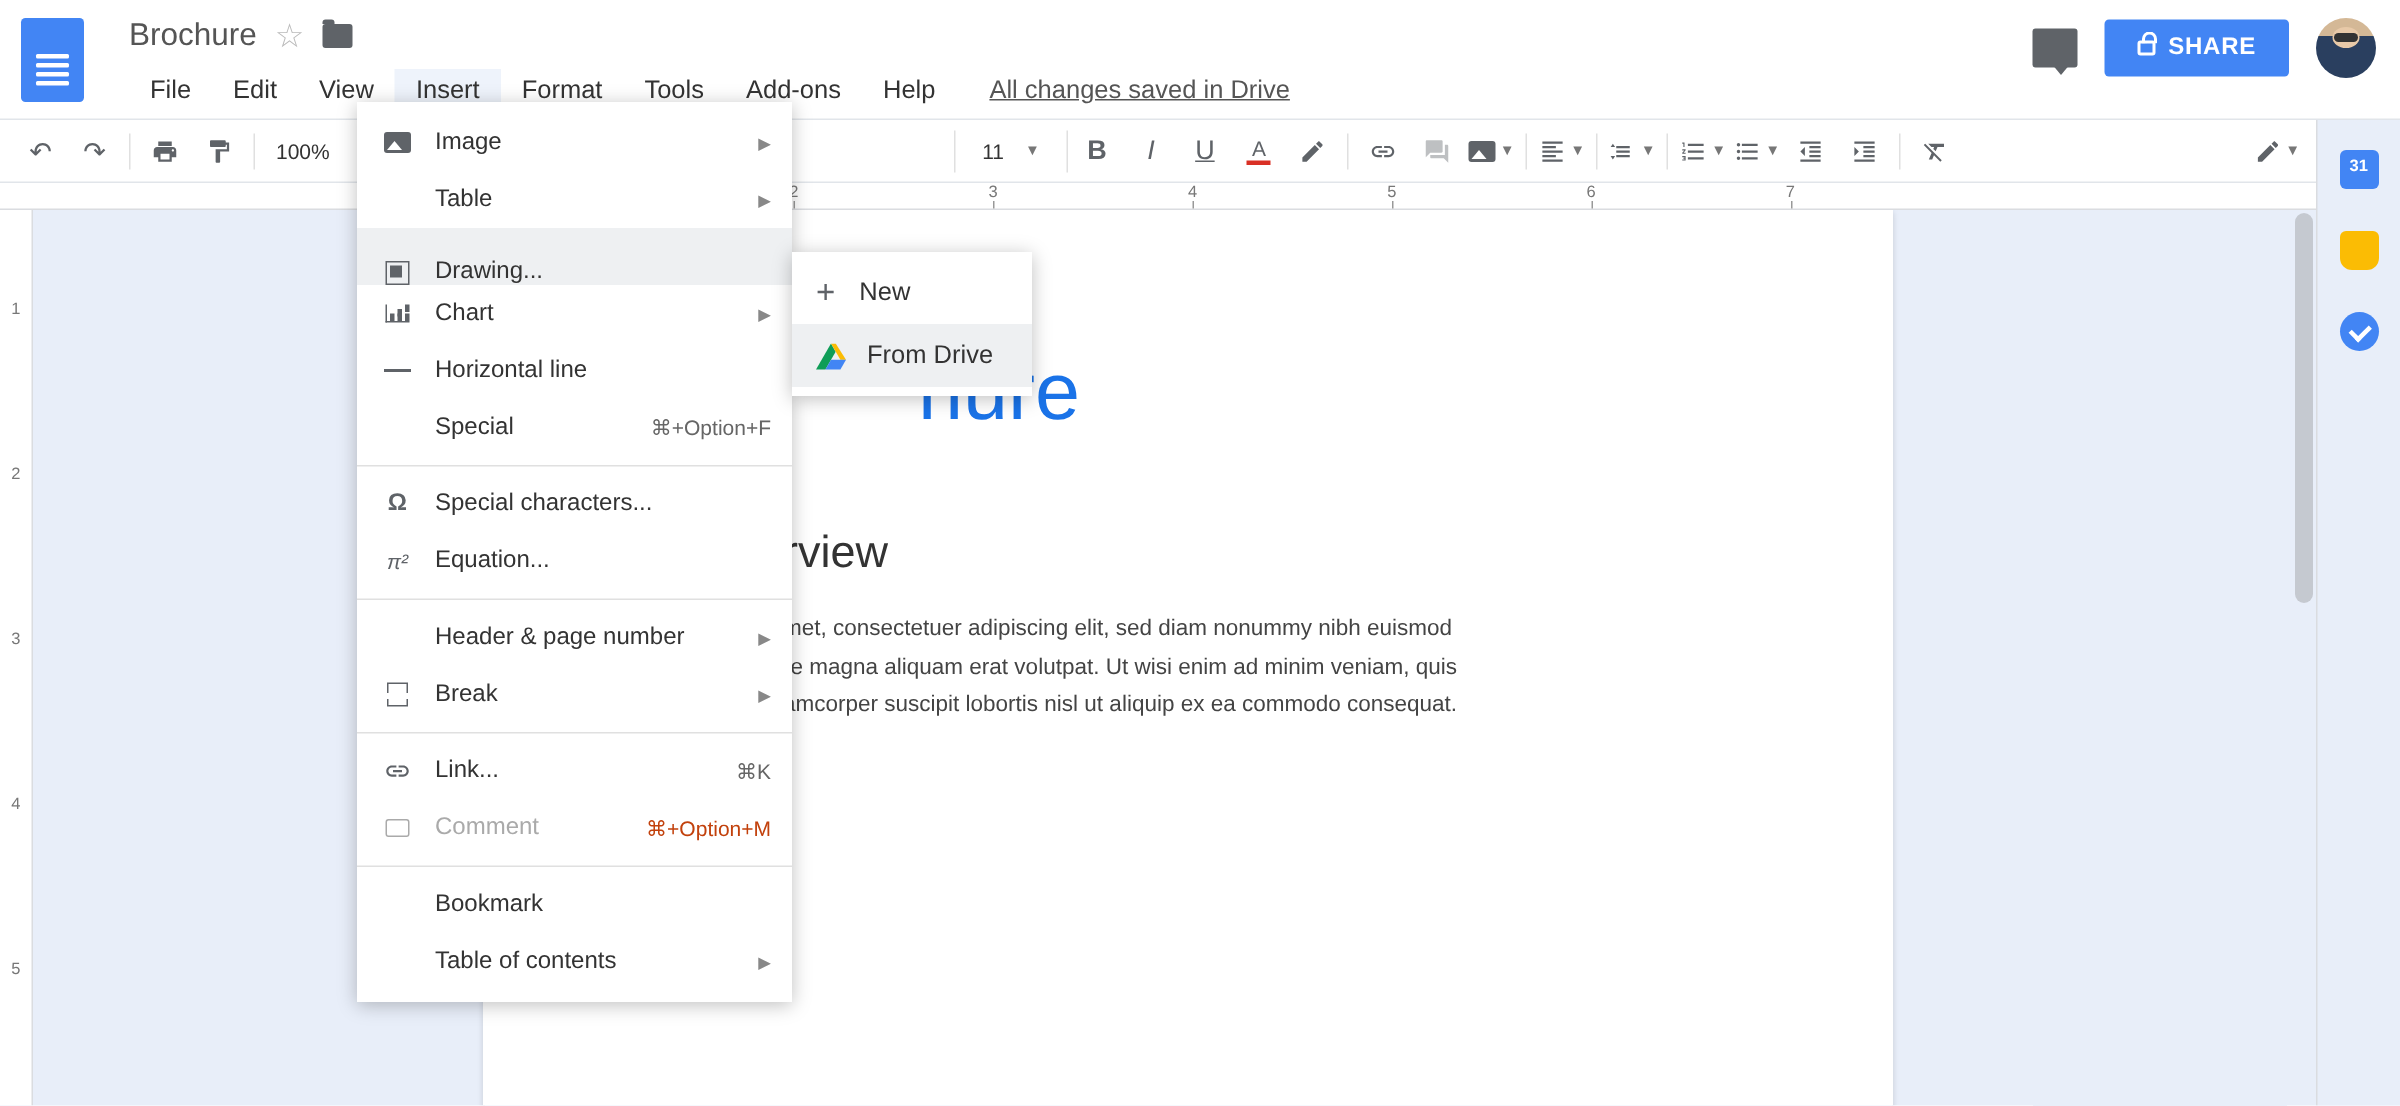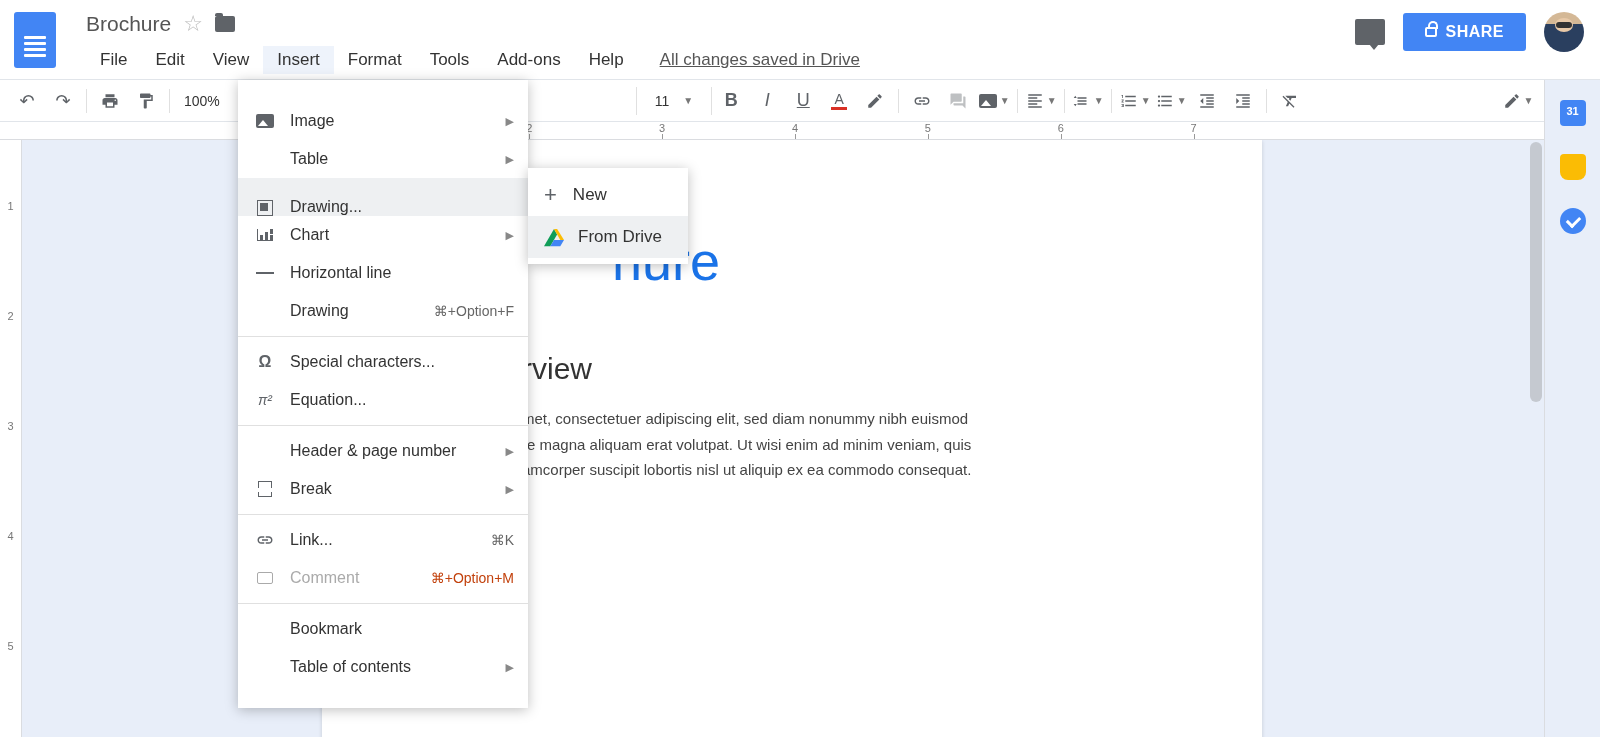--- a/index.html
+++ b/index.html
@@ -55,21 +55,21 @@
 
 
 .doc-area { position:absolute; left:22px; right:60px; top:140px; bottom:0; overflow:hidden;}
 .page { position:absolute; left:300px; top:0; width:940px; height:1200px; background:#fff; box-shadow: 0 1px 4px rgba(0,0,0,0.15);}
 .page-content { padding: 80px 110px;}
 .doc-h1 { font-size:54px; font-weight:400; color:#1a73e8; margin-bottom: 60px; margin-top:10px;}
 .doc-h2 { font-size:30px; font-weight:400; color:#333; margin-bottom: 20px;}
 .doc-p { font-size:15px; color:#444; line-height:1.7;}
 
 
-.insert-menu { position:absolute; left:238px; top:80px; width:290px; background:#fff; box-shadow: 0 2px 12px rgba(0,0,0,0.25); z-index:100; padding: 22px 0;}
+.insert-menu { position:absolute; left:238px; top:68px; width:290px; background:#fff; box-shadow: 0 2px 12px rgba(0,0,0,0.25); z-index:100; padding: 8px 0;}
 .mi { display:flex; align-items:center; height:38px; padding: 0 14px; font-size:16px; color:#333; cursor:pointer; position:relative;}
 .mi.hover { background:#eef0f2;align-items:flex-end;}
 .mi.disabled { color:#aaa;justify-content:space-between;}
 .mi-icon { width:26px; display:flex; justify-content:center; margin-right:12px; color:#5f6368;}
 .mi-label { flex:1;}
 .mi-shortcut { font-size:14px; color:#666;}
 .mi.disabled .mi-shortcut { color:#c2410c;}
 .mi-arrow { color:#888; font-size:11px;}
 .menu-sep { height:1px; background:#e0e0e0; margin:6px 0;}
 
@@ -338,21 +338,21 @@
     <span class="mi-arrow">▶</span>
   </div>
   <div class="mi">
     <span class="mi-icon">
         <span class="ico-hline"></span>
       </span>
     <span class="mi-label">Horizontal line</span>
   </div>
   <div class="mi">
     <span class="mi-icon"></span>
-    <span class="mi-label">Drawing</span>
+    <span class="mi-label">Special</span>
     <span class="mi-shortcut">⌘+Option+F</span>
   </div>
   <div class="menu-sep"></div>
   <div class="mi">
     <span class="mi-icon ico-omega">Ω</span>
     <span class="mi-label">Special characters...</span>
   </div>
   <div class="mi">
     <span class="mi-icon ico-pi">π²</span>
     <span class="mi-label">Equation...</span>

